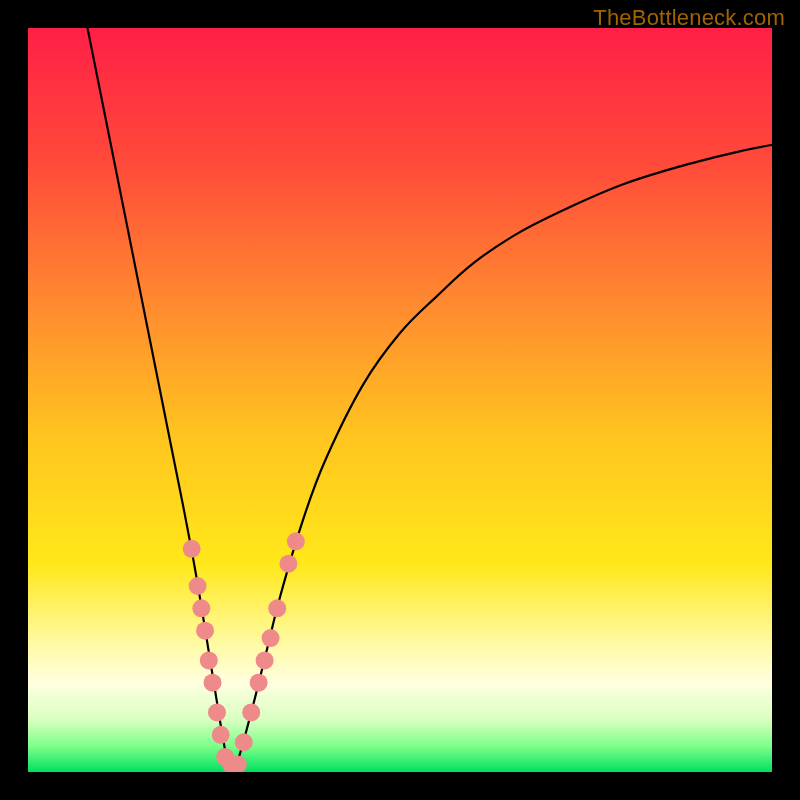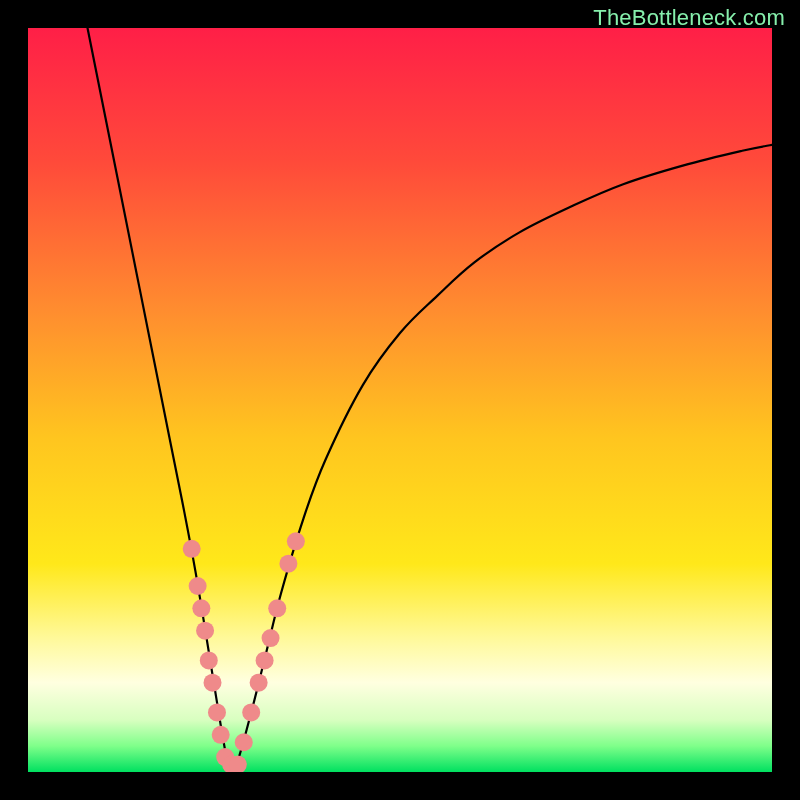--- a/index.html
+++ b/index.html
@@ -21,21 +21,21 @@
   }
   .plot {
     position: absolute;
     left: 28px;
     top: 28px;
     width: 744px;
     height: 744px;
   }
   .watermark {
     position: absolute;
-    color: #86efac;
+    color: #a16207;
     font-size: 22px;
     font-weight: 400;
     letter-spacing: 0.2px;
     white-space: nowrap;
   }
   svg {
     display: block;
   }
 </style>
 </head>

